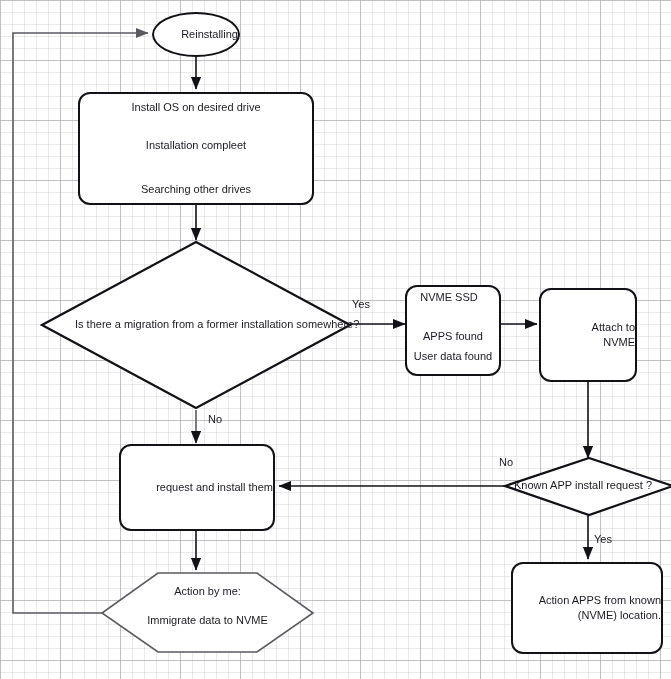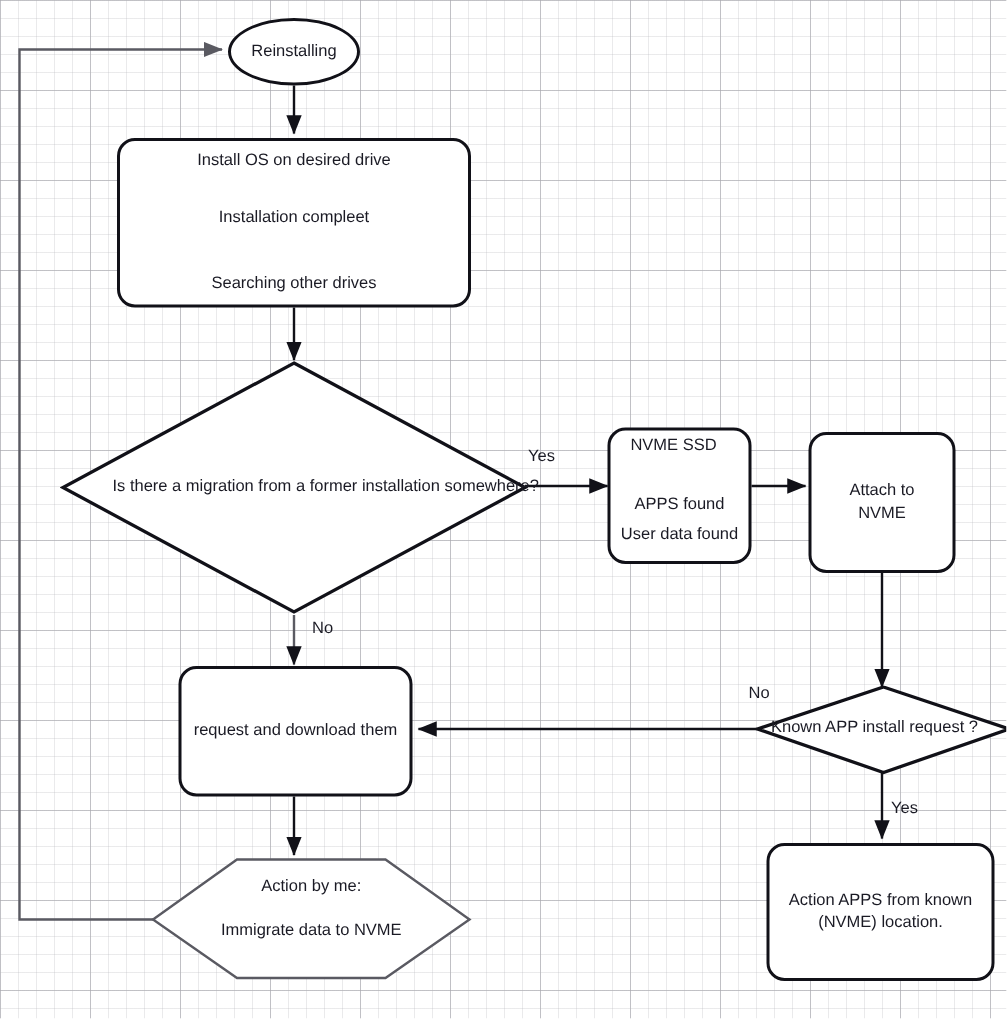--- a/index.html
+++ b/index.html
@@ -28,21 +28,21 @@
     left: 0; top: 0;
     width: 671px;
     height: 679px;
     pointer-events: none;
   }
   .node {
     position: absolute;
     box-sizing: border-box;
     display: flex;
     flex-direction: column;
-    align-items: center;
+    align-items: flex-end;
     justify-content: center;
     text-align: center;
     color: #1a1a24;
     font-size: 11px;
     line-height: 1.35;
     background: #ffffff;
   }
   .rbox {
     border: 2px solid #111118;
     border-radius: 12px;
@@ -156,21 +156,21 @@
   </div>
 
   <div class="diamond-wrap" style="left:503px; top:457px; width:170px; height:58px;">
     <svg width="172" height="60" viewBox="0 0 172 60" style="position:absolute; left:0; top:0;">
       <polygon points="86,1 170,29 86,58 2,29" fill="#ffffff" stroke="#111118" stroke-width="2.2"></polygon>
     </svg>
     <span class="diamond-label" style="left:11px; top:22px;">Known APP install request ?</span>
   </div>
 
   <div class="node rbox" style="left:119px; top:444px; width:156px; height:87px;">
-    <span>request and  download them</span>
+    <span>request and  install them</span>
   </div>
 
   <div class="node rbox" style="left:511px; top:562px; width:152px; height:92px;">
     <span>Action APPS from known</span>
     <span>(NVME) location.</span>
   </div>
 
   <div class="diamond-wrap" style="left:100px; top:572px; width:215px; height:82px;">
     <svg width="215" height="82" viewBox="0 0 215 82" style="position:absolute; left:0; top:0;">
       <polygon points="58,1 157,1 213,41 157,80 58,80 2,41" fill="#ffffff" stroke="#5a5a62" stroke-width="1.6"></polygon>

